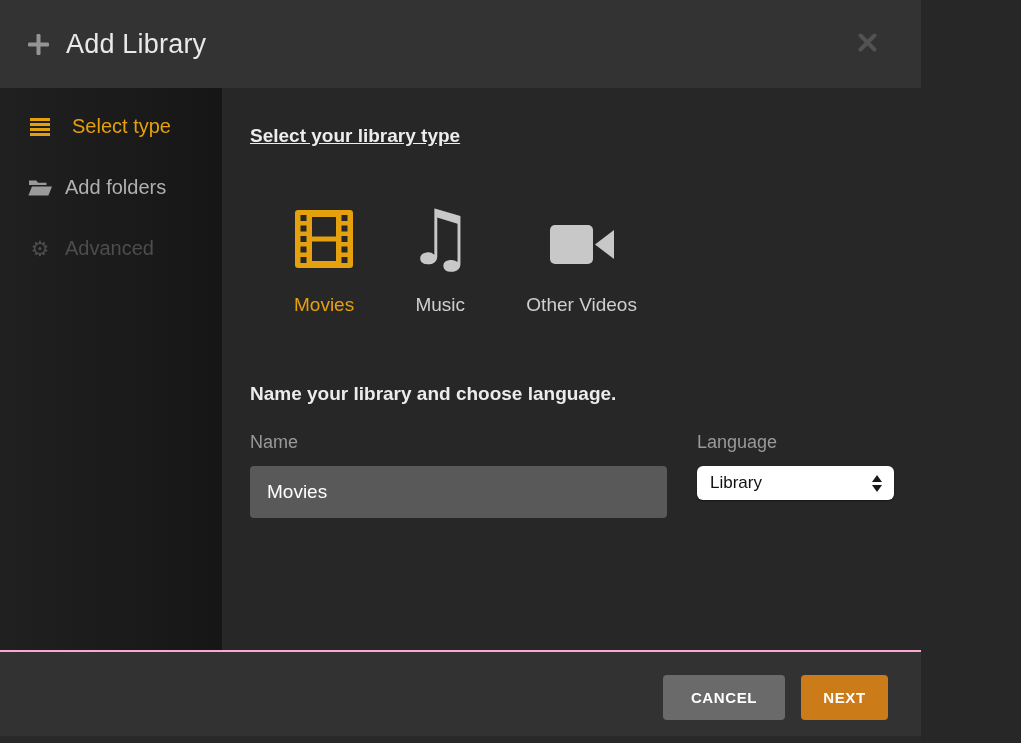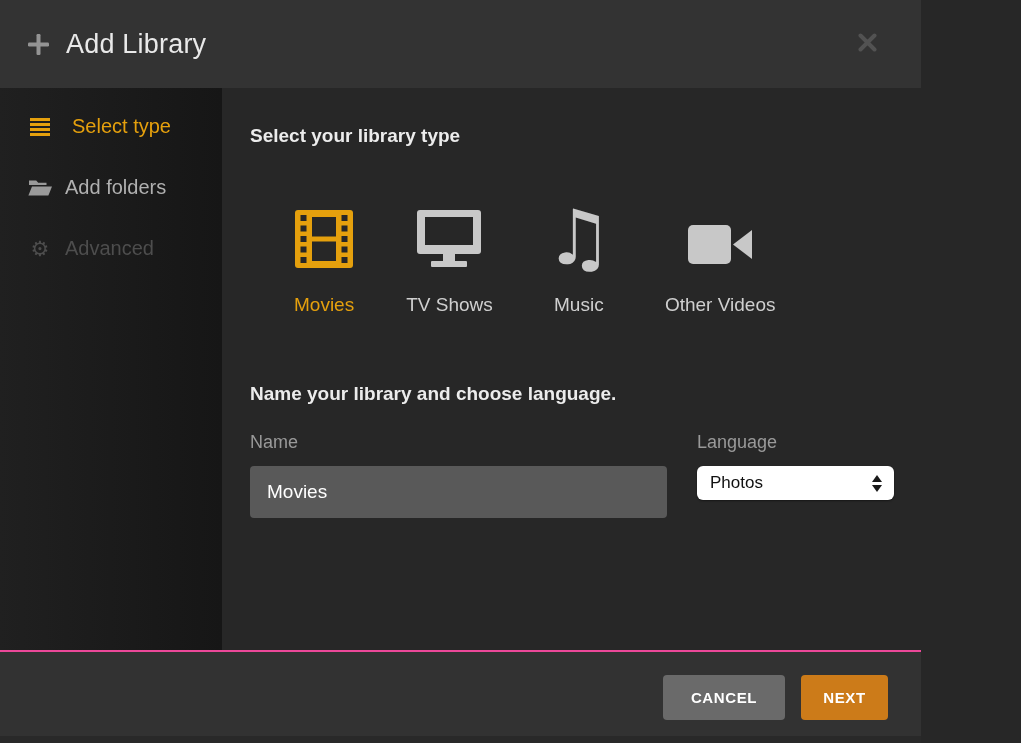--- a/index.html
+++ b/index.html
@@ -69,21 +69,21 @@
     background: #272727;
     padding-left: 28px;
   }
   .section-title {
     margin: 0;
     font-size: 19px;
     font-weight: 600;
     color: #ececec;
     line-height: 28px;
   }
-  .section-title.first { padding-top: 34px; }
+  .section-title.first { padding-top: 34px; text-decoration: underline; }
   .section-title.second { margin-top: 64px; }
 
   
   .types {
     display: flex;
     gap: 52px;
     margin: 58px 0 0 44px;
   }
   .type {
     display: flex;
@@ -153,21 +153,21 @@
     width: 0; height: 0;
     border-left: 5px solid transparent;
     border-right: 5px solid transparent;
     border-top: 7px solid #1a1a1a;
   }
 
   
   .footer {
     height: 93px;
     background: #323232;
-    border-top: 2px solid #ec4899;
+    border-top: 2px solid #f9a8d4;
     display: flex;
     align-items: center;
     justify-content: flex-end;
     gap: 16px;
     padding-right: 33px;
   }
   .btn {
     height: 45px;
     border: none;
     border-radius: 4px;
@@ -269,31 +269,20 @@
                 <rect x="46.5" y="36.5" width="6" height="6"></rect>
                 <rect x="46.5" y="47" width="6" height="6"></rect>
                 <rect x="17" y="7" width="24" height="19.5"></rect>
                 <rect x="17" y="31.5" width="24" height="19.5"></rect>
               </g>
             </svg>
           </span>
           <span class="type-label">Movies</span>
         </div>
 
-        <div class="type">
-          <span class="type-icon">
-            <svg width="66" height="58" viewBox="0 0 66 58">
-              <rect x="1" y="0" width="64" height="44" rx="3" fill="#c8c8c8"></rect>
-              <rect x="9" y="7" width="48" height="28" fill="#272727"></rect>
-              <rect x="27" y="44" width="12" height="7" fill="#c8c8c8"></rect>
-              <rect x="15" y="51" width="36" height="6" rx="1" fill="#c8c8c8"></rect>
-            </svg>
-          </span>
-          <span class="type-label">TV Shows</span>
-        </div>
 
         <div class="type">
           <span class="type-icon">
             <span class="music-glyph">♫</span>
           </span>
           <span class="type-label">Music</span>
         </div>
 
 
         <div class="type">
@@ -313,21 +302,21 @@
       <div class="fields">
 
         <div class="field-name">
           <label class="field-label">Name</label>
           <input class="name-input" type="text" value="Movies" style="">
         </div>
 
         <div class="field-lang">
           <label class="field-label">Language</label>
           <div class="select">
-            <span class="select-text">Photos</span>
+            <span class="select-text">Library</span>
             <span class="stepper">
               <span class="tri-up"></span>
               <span class="tri-down"></span>
             </span>
           </div>
         </div>
 
       </div>
 
     </div>

